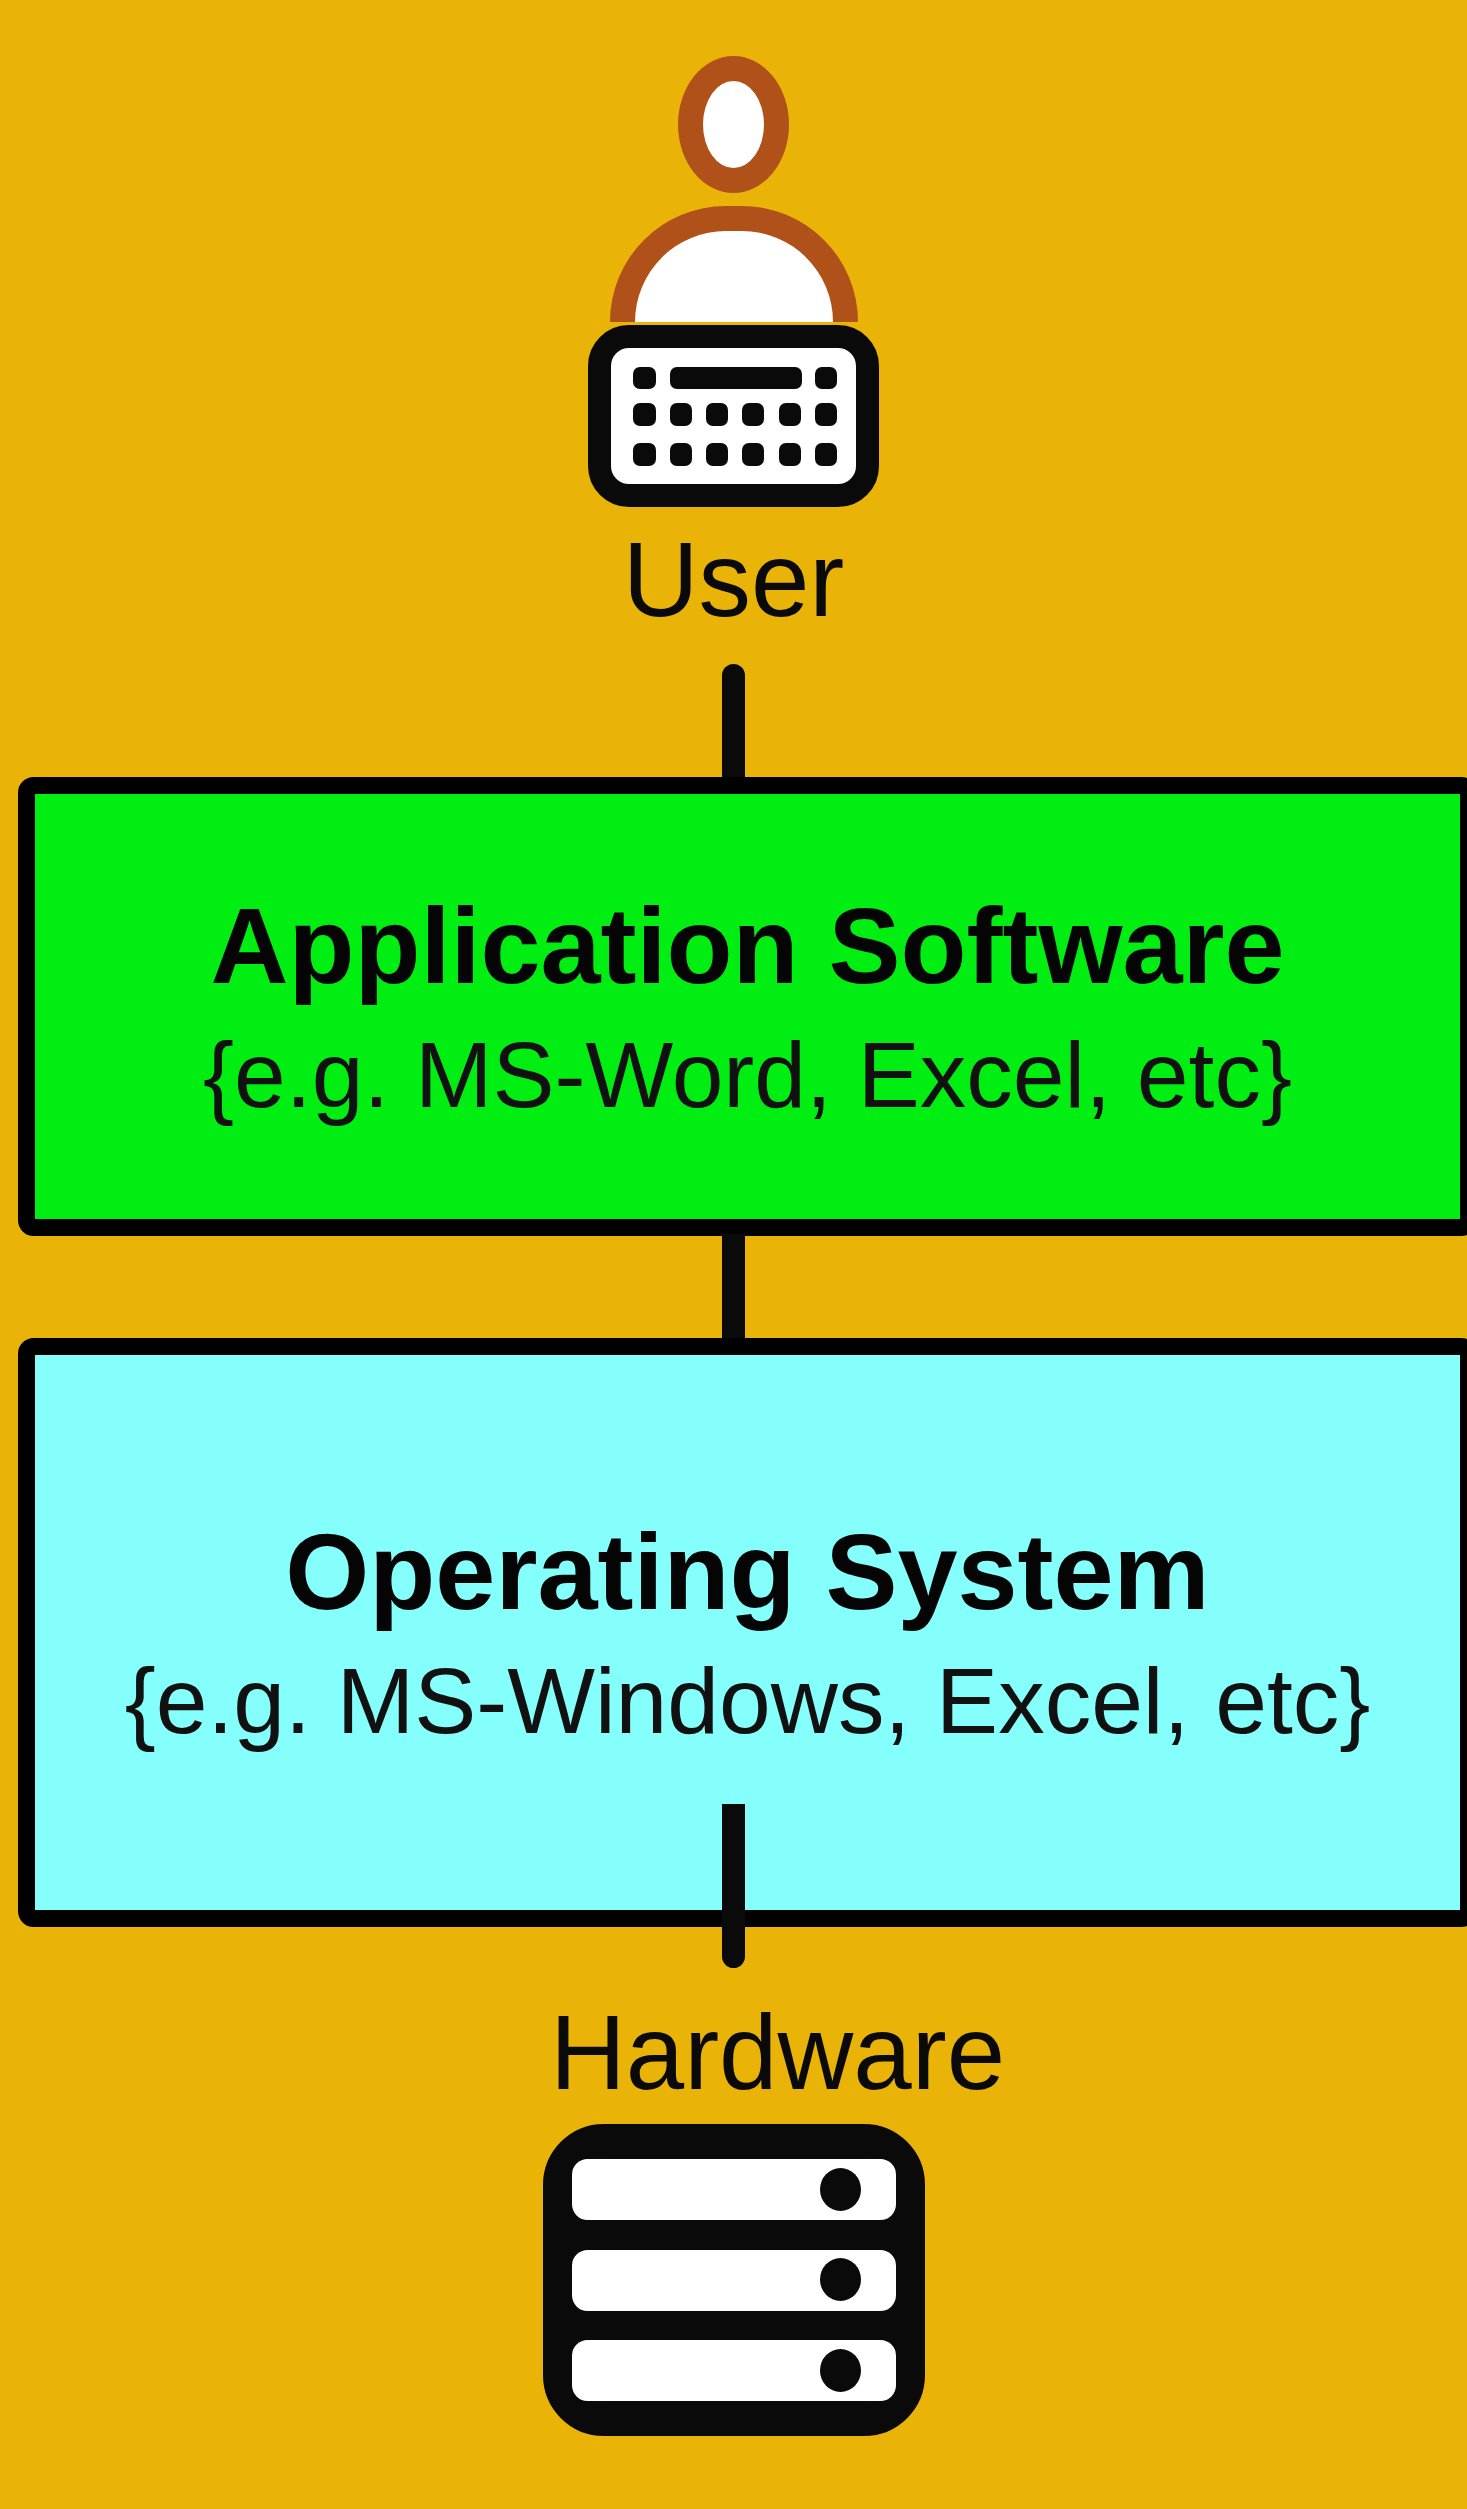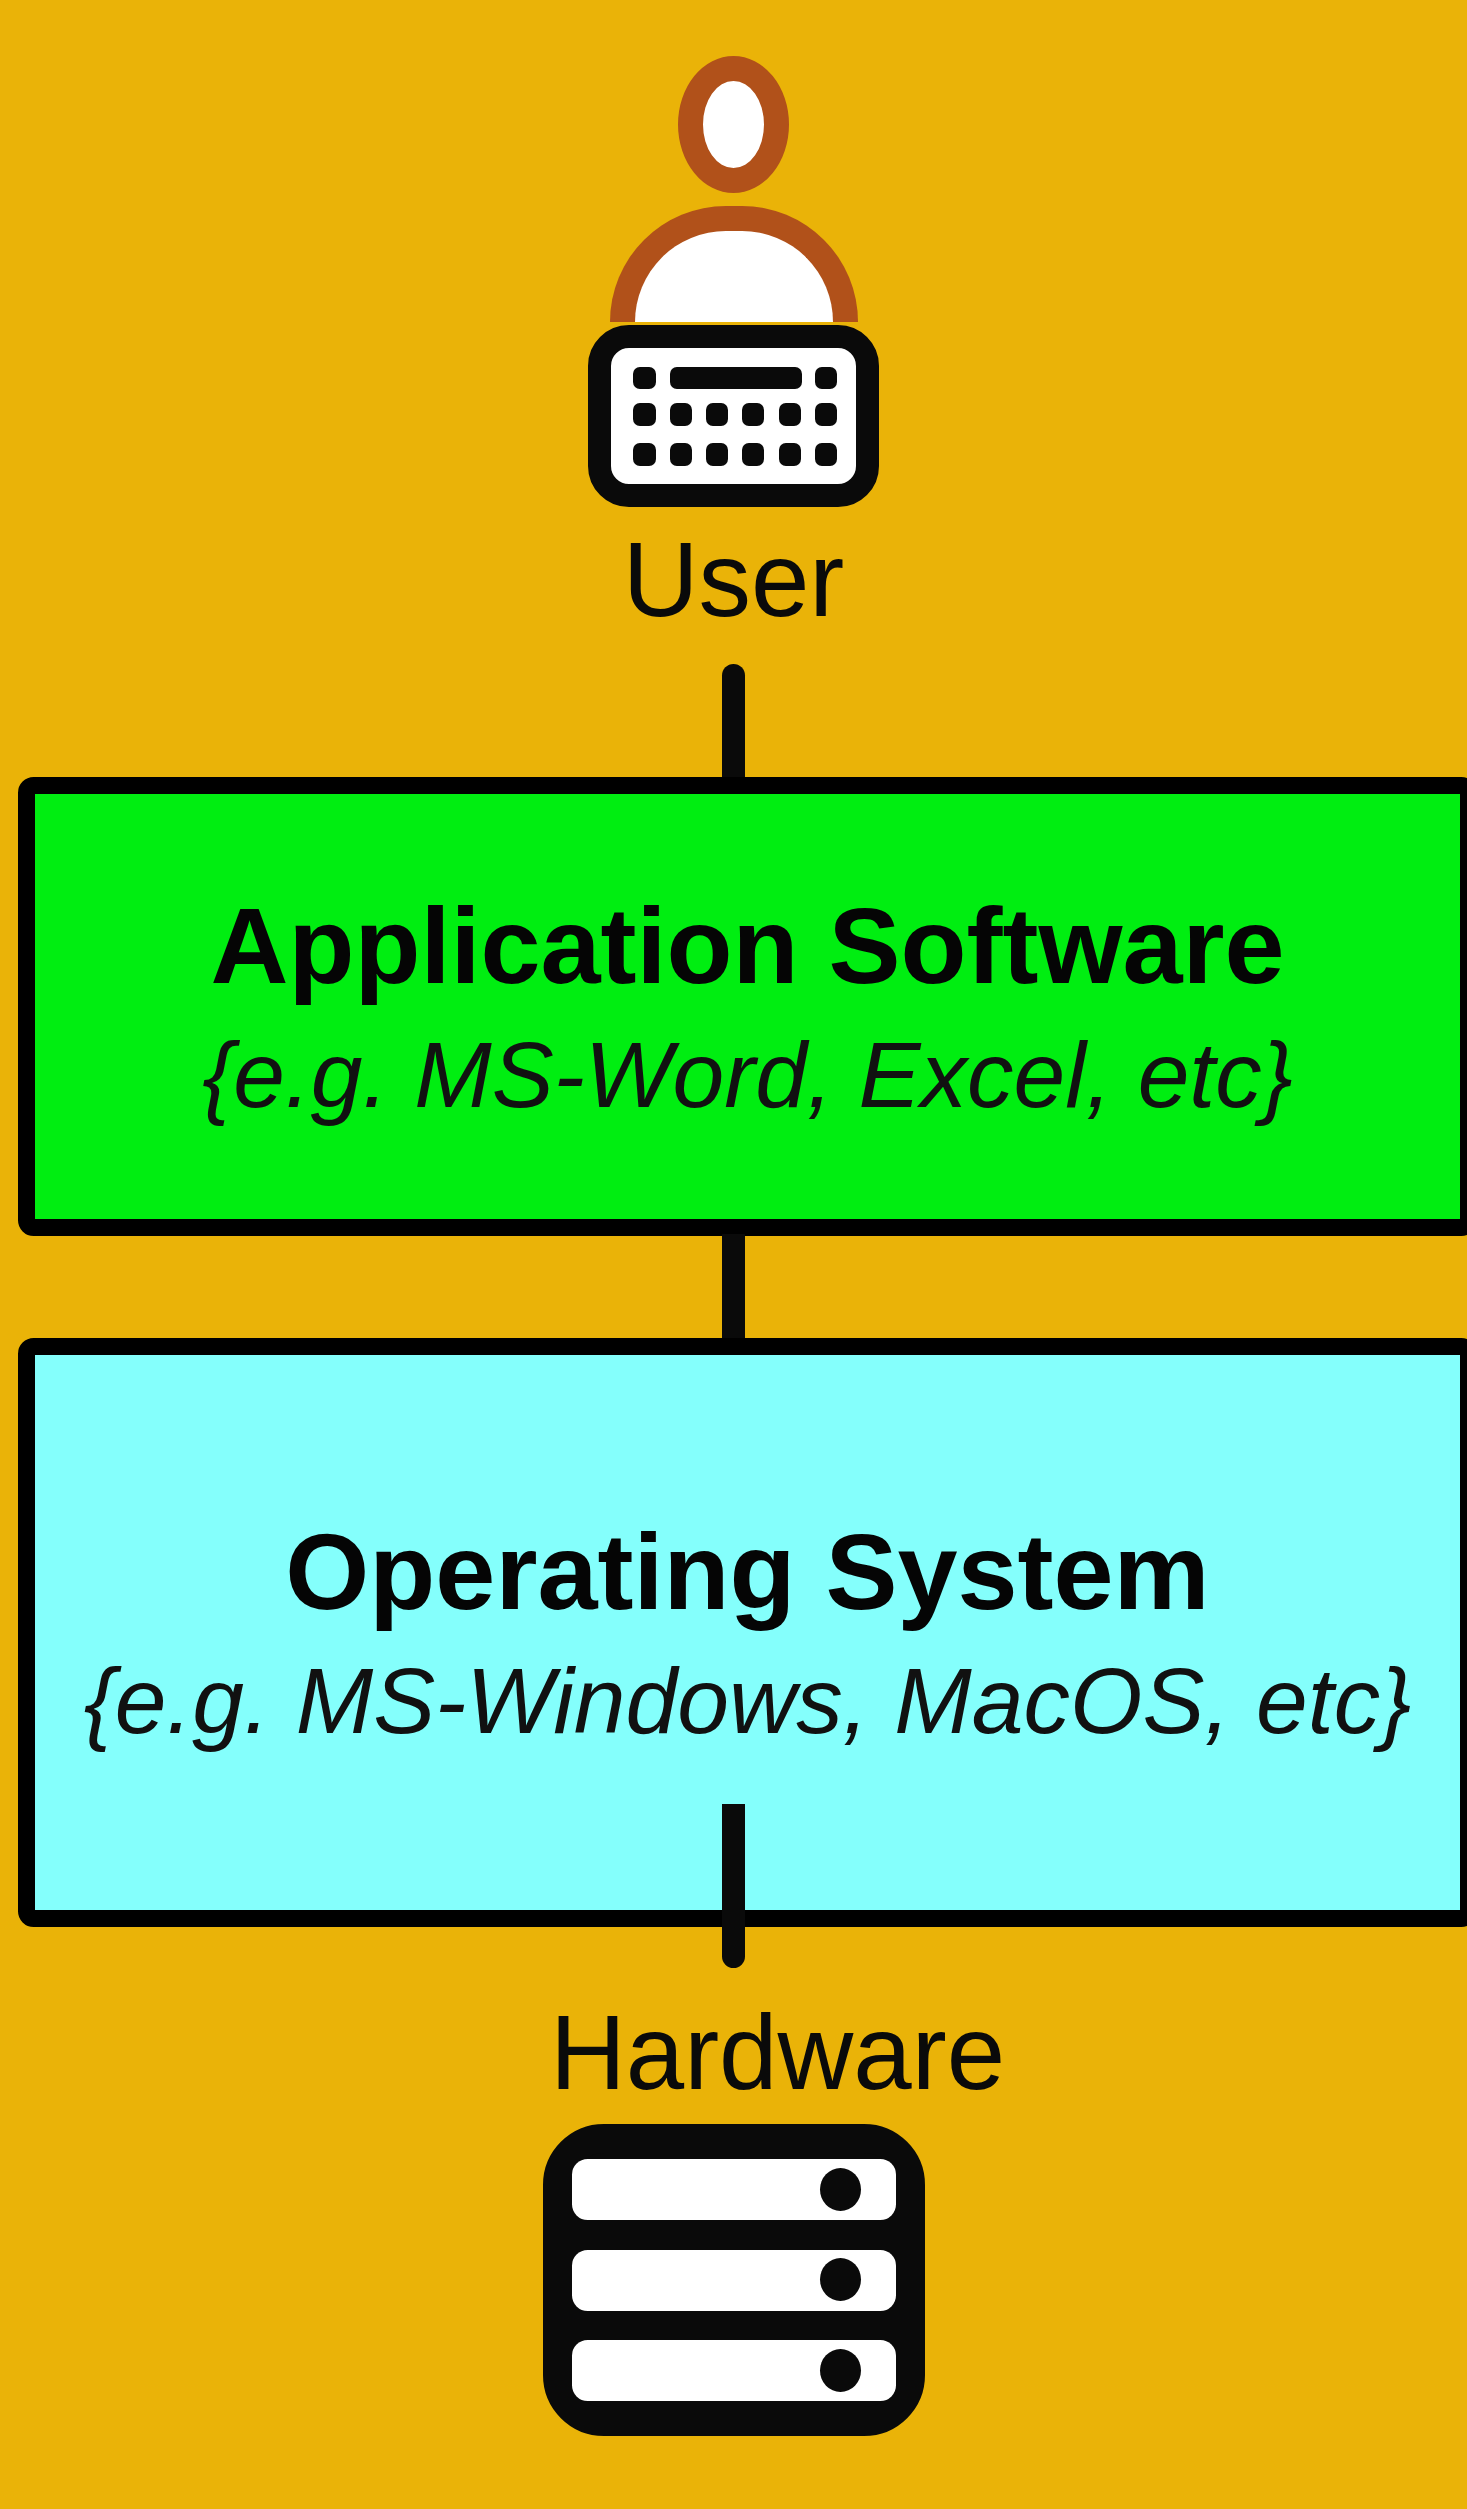--- a/index.html
+++ b/index.html
@@ -68,21 +68,21 @@
     display: flex; flex-direction: column;
     align-items: center; justify-content: center;
     gap: 18px; text-align: center;
   }
   .box-app { top: 777px; height: 459px; background: #00EE11; }
   .box-os  { top: 1338px; height: 589px; background: #84FFFC; }
   .layer-title {
     font-size: 108px; font-weight: 700; line-height: 1.1; color: #050505;
   }
   .layer-subtitle {
-    font-size: 93px; font-style: italic; font-weight: 400;
+    font-size: 93px; font-weight: 400;
     line-height: 1.1; color: #111111;
   }
 
   
   .server {
     position: absolute; top: 2124px; left: 50%; margin-left: -191px;
     width: 382px; height: 312px;
     border: 29px solid #0A0A0A; border-radius: 61px;
     box-sizing: border-box; background: #0A0A0A;
     display: flex; flex-direction: column;
@@ -133,21 +133,21 @@
 
   <div class="layer-box box-app" style="background-color: rgb(0, 238, 17);">
     <div class="layer-title">Application Software</div>
     <div class="layer-subtitle">{e.g. MS-Word, Excel, etc}</div>
   </div>
 
   <div class="connector conn-2"></div>
 
   <div class="layer-box box-os" style="background-color: rgb(132, 255, 252);">
     <div class="layer-title">Operating System</div>
-    <div class="layer-subtitle">{e.g. MS-Windows, MacOS, etc}</div>
+    <div class="layer-subtitle">{e.g. MS-Windows, Excel, etc}</div>
   </div>
 
   <div class="connector conn-3"></div>
 
   <div class="big-label label-hardware">Hardware</div>
 
   <div class="server">
     <div class="server-row">
       <span class="server-dot"></span>
     </div>

